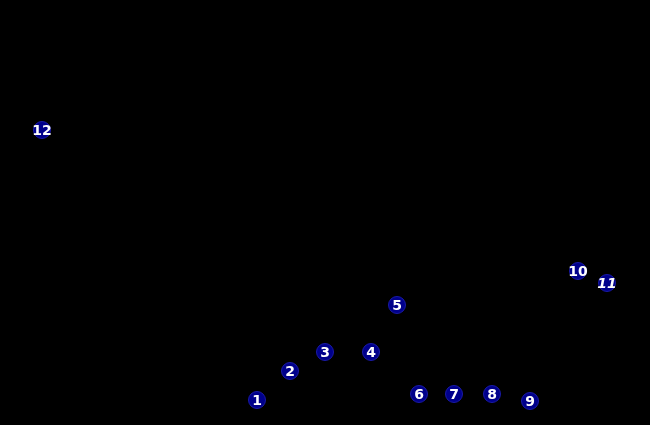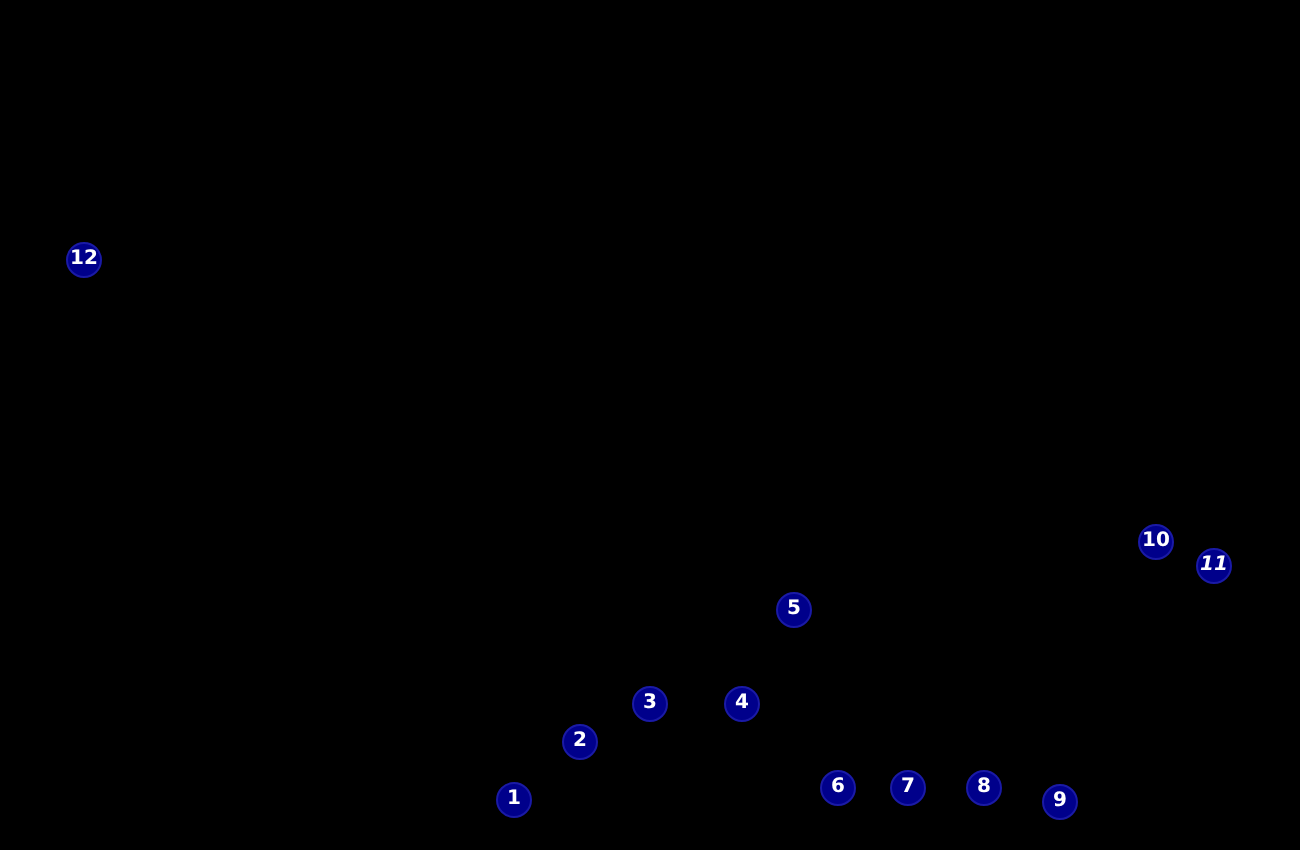--- a/index.html
+++ b/index.html
@@ -20,21 +20,21 @@
     width: 18px;
     height: 18px;
     border-radius: 50%;
     background: #00008b;
     border: 1px solid #1a1aa6;
     box-sizing: border-box;
     display: flex;
     align-items: center;
     justify-content: center;
     color: #ffffff;
-    font-size: 10px;
+    font-size: 14px;
     font-weight: bold;
     line-height: 1;
     transform: translate(-50%, -50%);
     cursor: pointer;
     user-select: none;
   }
 </style>
 </head>
 <body>
 

